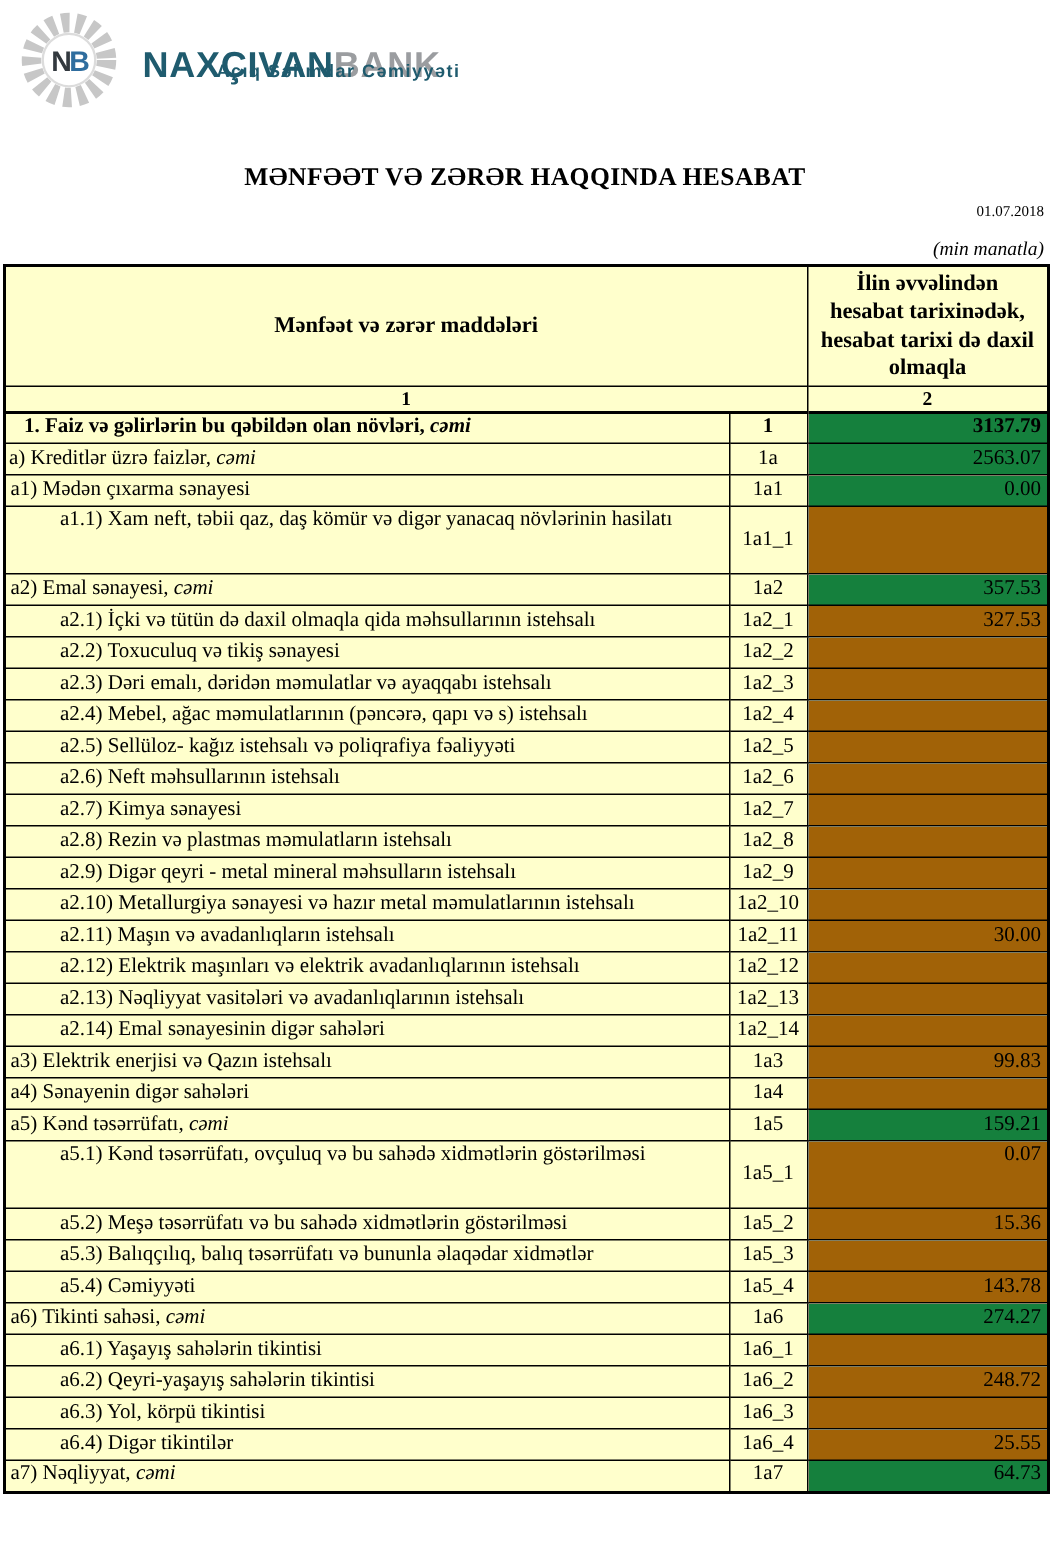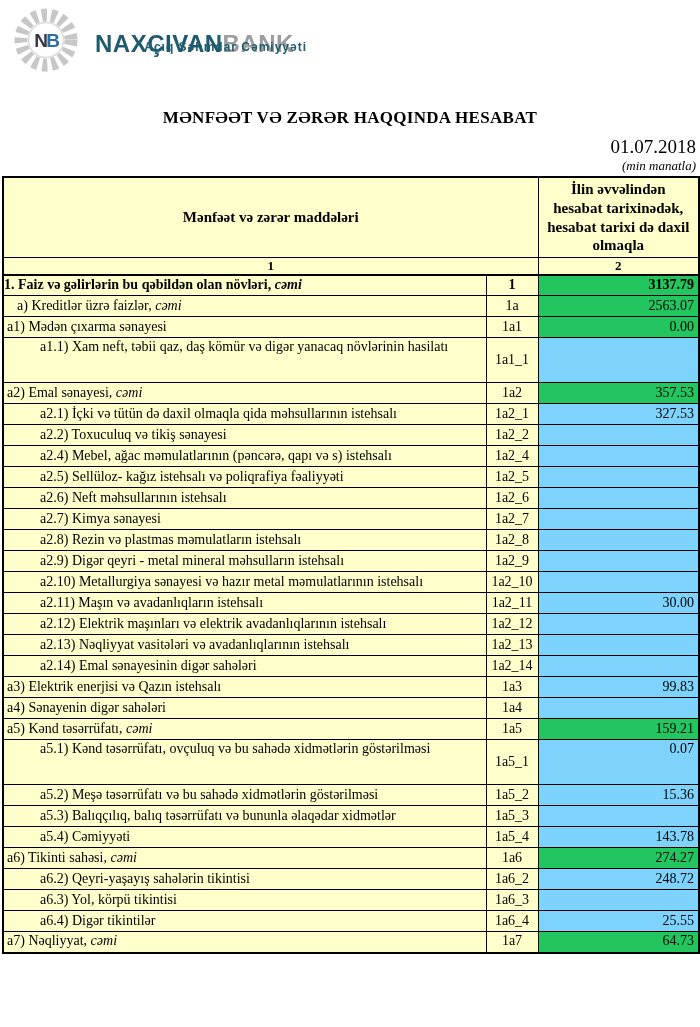--- a/index.html
+++ b/index.html
@@ -32,21 +32,21 @@
   }
 
   
   .report-title {
     position:absolute; left:0; top:108px; width:100%;
     text-align:center;
     font-weight:700; font-size:17px; letter-spacing:.3px;
   }
   .report-date {
     position:absolute; right:4px; top:136px;
-    font-size:19px; text-align:right;
+    font-size:10px; text-align:right;
   }
   .unit-note {
     position:absolute; right:4px; top:158px;
     font-size:13px; font-style:italic; text-align:right;
   }
 
   
   table.pl {
     position:absolute; left:2px; top:176px;
     width:696px;
@@ -66,27 +66,27 @@
   tr.num-row { height:17px; }
   tr.num-row td {
     text-align:center; font-weight:700; font-size:13px;
     border-bottom:2px solid #000; line-height:1;
   }
 
   tbody.rows tr { height:21px; }
   tbody.rows tr.tall { height:45px; }
   tbody.rows td { vertical-align:middle; line-height:1.05; }
   td.label { padding:0 3px; }
-  td.label.ind0 { padding-left:0; }
-  td.label.ind1 { padding-left:13px;margin-top:12px; }
+  td.label.ind0 { padding-left:12px; }
+  td.label.ind1 { padding-left:2px;margin-top:12px; }
   td.label.ind2 { }
   td.label.ind3 { padding-left:36px; }
   td.code  { text-align:center; padding:0 2px; }
-  td.value { text-align:right; padding:0 4px 0 2px; background:#7dd3fc; }
-  td.value.filled { background:#22c55e; }
+  td.value { text-align:right; padding:0 4px 0 2px; background:#a16207; }
+  td.value.filled { background:#15803d; }
   tr.tall td.label, tr.tall td.value { vertical-align:top; padding-top:2px; }
   tr.bold td, tr.bold i { font-weight:700; }
 </style>
 </head>
 <body>
 
 <div class="logo-gear">
   <svg width="68" height="68" viewBox="0 0 68 68">
     <circle cx="34" cy="34" r="25" fill="none" stroke="#c7c7c7" stroke-width="13" stroke-dasharray="5.2 4.2"></circle>
     <circle cx="34" cy="34" r="17.5" fill="#ffffff" stroke="#dcdcdc" stroke-width="1.5"></circle>
@@ -149,20 +149,25 @@
         <td class="label ind3">a2.1) İçki və tütün də daxil olmaqla qida məhsullarının istehsalı</td>
         <td class="code">1a2_1</td>
         <td class="value">327.53</td>
       </tr>
       <tr>
         <td class="label ind3">a2.2) Toxuculuq və tikiş sənayesi</td>
         <td class="code">1a2_2</td>
         <td class="value"></td>
       </tr>
       <tr>
+        <td class="label ind3">a2.3) Dəri emalı, dəridən məmulatlar və ayaqqabı istehsalı</td>
+        <td class="code">1a2_3</td>
+        <td class="value"></td>
+      </tr>
+      <tr>
         <td class="label ind3">a2.4) Mebel, ağac məmulatlarının (pəncərə, qapı və s) istehsalı</td>
         <td class="code">1a2_4</td>
         <td class="value"></td>
       </tr>
       <tr>
         <td class="label ind3">a2.5) Sellüloz- kağız istehsalı və poliqrafiya fəaliyyəti</td>
         <td class="code">1a2_5</td>
         <td class="value"></td>
       </tr>
       <tr>
@@ -244,20 +249,25 @@
         <td class="label ind3">a5.4) Cəmiyyəti</td>
         <td class="code">1a5_4</td>
         <td class="value">143.78</td>
       </tr>
       <tr>
         <td class="label ind2">a6) Tikinti sahəsi, <i>cəmi</i></td>
         <td class="code">1a6</td>
         <td class="value filled">274.27</td>
       </tr>
       <tr>
+        <td class="label ind3">a6.1) Yaşayış sahələrin tikintisi</td>
+        <td class="code">1a6_1</td>
+        <td class="value"></td>
+      </tr>
+      <tr>
         <td class="label ind3">a6.2) Qeyri-yaşayış sahələrin tikintisi</td>
         <td class="code">1a6_2</td>
         <td class="value">248.72</td>
       </tr>
       <tr>
         <td class="label ind3">a6.3) Yol, körpü tikintisi</td>
         <td class="code">1a6_3</td>
         <td class="value"></td>
       </tr>
       <tr>

